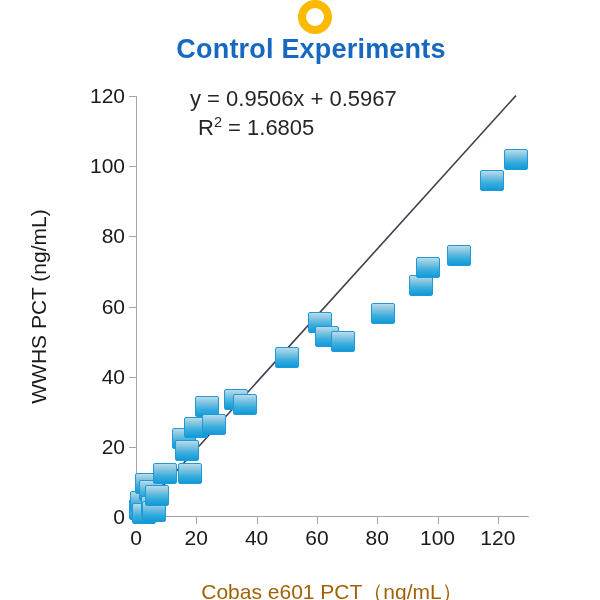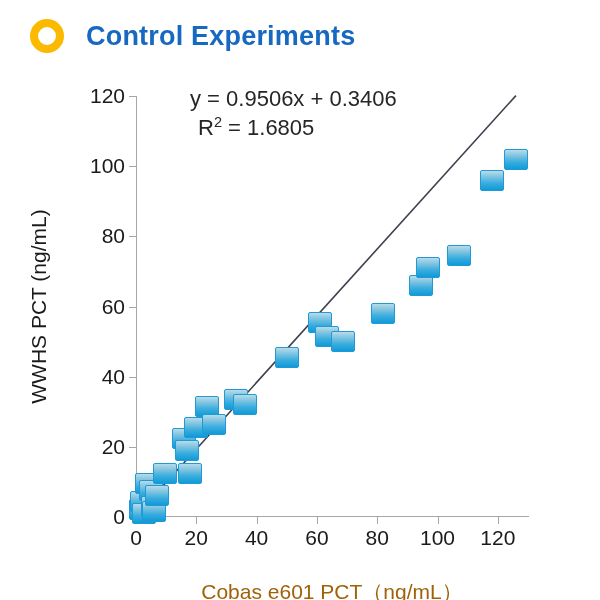--- a/index.html
+++ b/index.html
@@ -23,20 +23,21 @@
 
   
   #header {
     position: absolute;
     left: 0;
     top: 0;
     width: 600px;
     height: 72px;
     display: flex;
     align-items: center;
+    flex-direction: column;
   }
   #ring-icon {
     margin-left: 30px;
     width: 34px;
     height: 34px;
     border-radius: 50%;
     border: 8px solid #fbb900;
     box-sizing: border-box;
   }
   #page-title {
@@ -201,21 +202,21 @@
     <div id="ring-icon"></div>
     <div id="page-title">Control Experiments</div>
   </div>
 
   <div id="chart">
 
     <div id="y-axis-title">WWHS PCT (ng/mL)</div>
     <div id="x-axis-title">Cobas e601 PCT（ng/mL）</div>
 
     <div id="annotation">
-      <div class="eq-line1">y = 0.9506x + 0.3406</div>
+      <div class="eq-line1">y = 0.9506x + 0.5967</div>
       <div class="eq-line2"><span>R</span><sup>2</sup><span> = 1.6805</span></div>
     </div>
 
     <div id="plot-area">
       <div class="axis-line" id="y-axis-line"></div>
       <div class="axis-line" id="x-axis-line"></div>
       <div id="y-ticks">
           <div class="tick-y" style="top: 421px;"></div>
           <div class="ytick-label" style="top: 421px;">0</div>
           <div class="tick-y" style="top: 350.833px;"></div>

